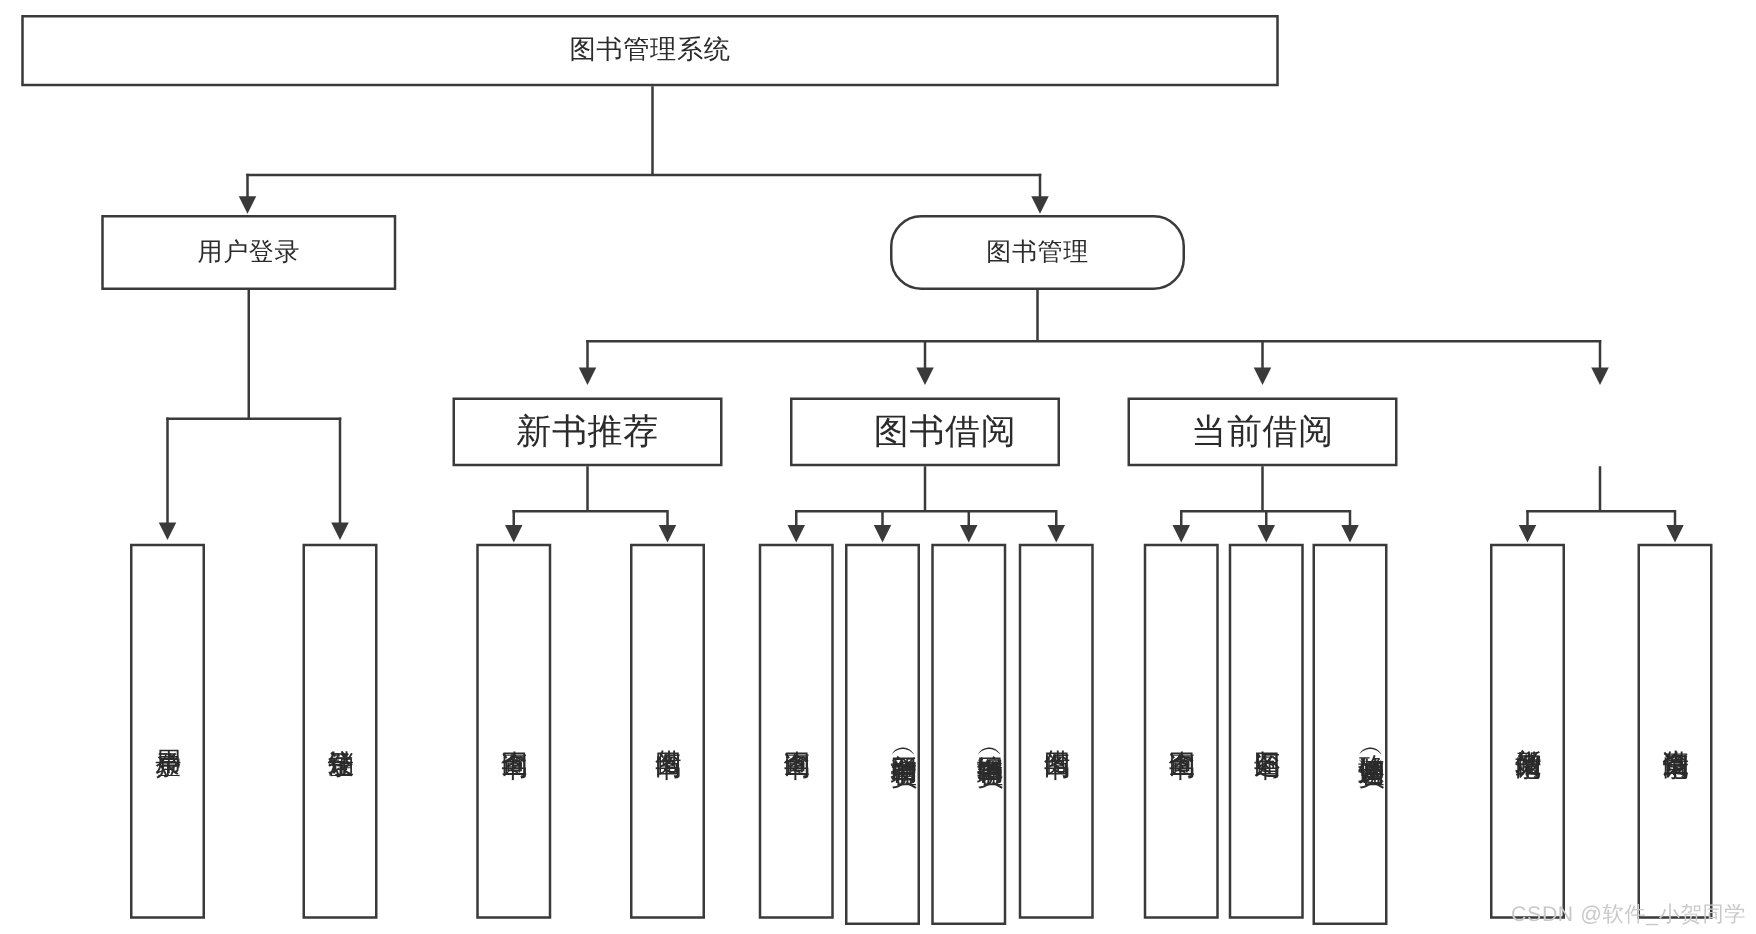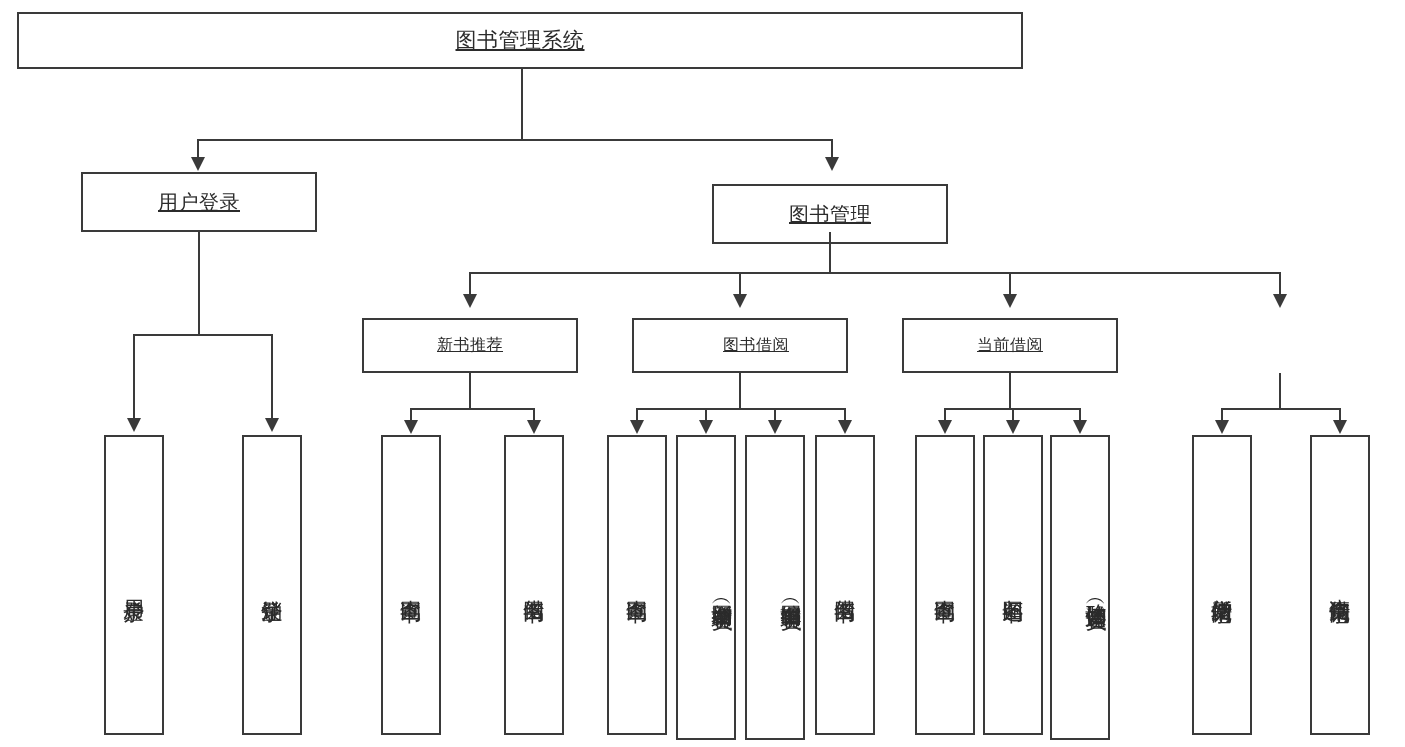--- a/index.html
+++ b/index.html
@@ -30,28 +30,27 @@
     color: #2b2b2b;
   }
   .node.root {
     border-width: 2px;
     font-size: 21px;
   }
   .node.level2 {
     font-size: 20px;
   }
   .node.level3 {
-    font-size: 16px;
+    font-size: 28px;
   }
   .node-label {
     display: block;
     text-align: center;
     line-height: 1.15;
     letter-spacing: 0.5px;
-    text-decoration: underline;
   }
   
   .leaf {
     position: absolute;
     box-sizing: border-box;
     background: #ffffff;
     border: 2px solid #3a3a3a;
     overflow: hidden;
   }
   .leaf .vtext {
@@ -118,21 +117,21 @@
   <div class="vline" style="left:197px; top:139px; height:19px;"></div>
   <div class="arrow" style="left:191px; top:157px;"></div>
 
   <div class="vline" style="left:831px; top:139px; height:19px;"></div>
   <div class="arrow" style="left:825px; top:157px;"></div>
 
   <div class="node level2" style="left:81px; top:172px; width:236px; height:60px;">
     <span class="node-label">用户登录</span>
   </div>
 
-  <div class="node level2" style="left:712px; top:184px; width:236px; height:60px;">
+  <div class="node level2" style="left:712px; top:172px; width:236px; height:60px;border-radius:25px;">
     <span class="node-label">图书管理</span>
   </div>
 
   <div class="vline" style="left:198px; top:232px; height:103px;"></div>
   <div class="hline" style="left:133px; top:334px; width:140px;"></div>
   <div class="vline" style="left:133px; top:334px; height:85px;"></div>
   <div class="arrow" style="left:127px; top:418px;"></div>
   <div class="vline" style="left:271px; top:334px; height:85px;"></div>
   <div class="arrow" style="left:265px; top:418px;"></div>
 
@@ -228,14 +227,15 @@
     <span class="vtext">确认归还（管理员）</span>
   </div>
 
   <div class="leaf" style="left:1192px; top:435px; width:60px; height:300px;">
     <span class="vtext">新增借阅记录</span>
   </div>
   <div class="leaf" style="left:1310px; top:435px; width:60px; height:300px;">
     <span class="vtext">查询借阅记录</span>
   </div>
 
+  <div id="watermark">CSDN @软件_小贺同学</div>
 
 </div>
 
 </body></html>

